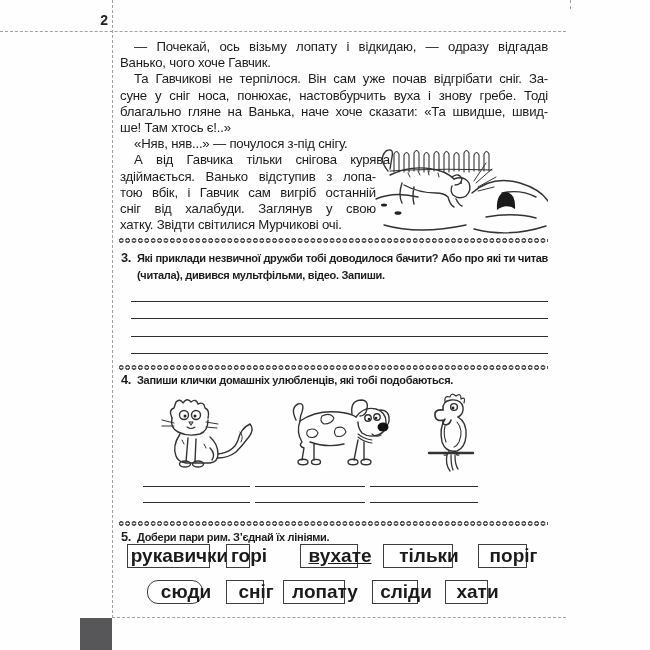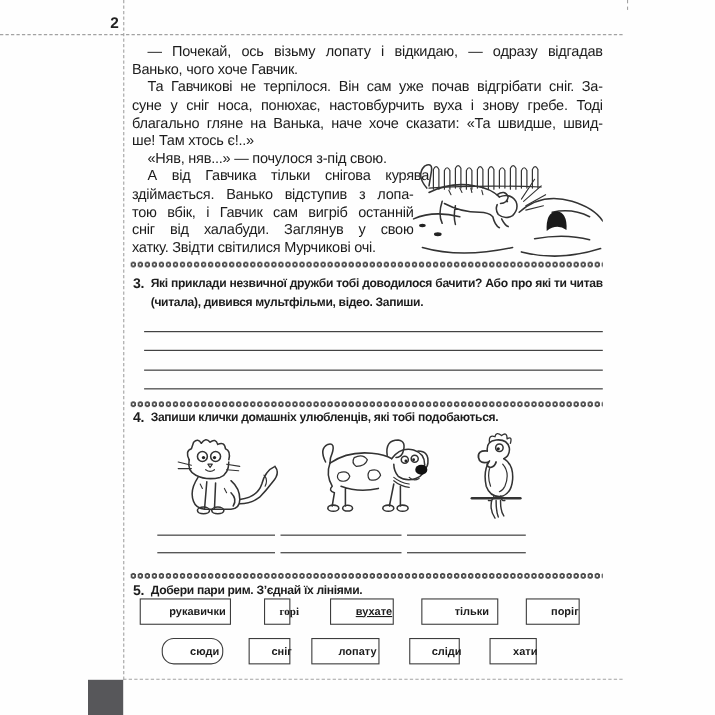--- a/index.html
+++ b/index.html
@@ -39,23 +39,23 @@
   .pl{position:absolute;height:0;border-top:1.6px solid #2e2e2e;}
   .plc1{left:143px;width:107px;} .plc2{left:255px;width:110px;} .plc3{left:370px;width:108px;}
   .plr1{top:486px;} .plr2{top:502px;}
   
   .pet{position:absolute;}
   .pet-cat{left:160px;top:396px;width:95px;height:76px;}
   .pet-dog{left:288px;top:394px;width:104px;height:76px;}
   .pet-parrot{left:427px;top:392px;width:48px;height:82px;}
   
   .wb{position:absolute;height:24px;border:1.6px solid #3d3d3d;background:#fff;box-sizing:border-box;
-    display:flex;align-items:center;justify-content:center;font-size:10px;font-weight:bold;color:#1b1b1b;padding-left:22px;}
+    display:flex;align-items:center;justify-content:center;font-size:19px;font-weight:bold;color:#1b1b1b;padding-left:22px;}
   .b-rukavychky{left:127px;top:544px;width:83px;}
-  .b-hori{left:240px;top:544px;width:20px;font-family:Liberation Serif, serif;}
+  .b-hori{left:226px;top:544px;width:20px;}
   .b-vukhate{left:300px;top:544px;width:58px;text-decoration:underline;}
   .b-vodychky{left:383px;top:544px;width:70px;}
   .b-porih{left:478px;top:544px;width:49px;text-align:center;}
   .b-siudy{left:147px;top:580px;width:56px;border-radius:11px;}
   .b-snih{left:226px;top:580px;width:38px;}
   .b-ditvori{left:283px;top:580px;width:62px;}
   .b-slidy{left:372px;top:580px;width:46px;}
   .b-khaty{left:445px;top:580px;width:43px;}
   svg{stroke:#333;stroke-width:1.4;fill:none;stroke-linecap:round;stroke-linejoin:round;}
 </style>
@@ -71,21 +71,21 @@
   <div class="pagenum">2</div>
   <div class="corner"></div>
 
   <div class="story">
     <div class="ln j ind">— Почекай, ось візьму лопату і відкидаю, — одразу відгадав</div>
     <div class="ln">Ванько, чого хоче Гавчик.</div>
     <div class="ln j ind">Та Гавчикові не терпілося. Він сам уже почав відгрібати сніг. За-</div>
     <div class="ln j">суне у сніг носа, понюхає, настовбурчить вуха і знову гребе. Тоді</div>
     <div class="ln j">благально гляне на Ванька, наче хоче сказати: «Та швидше, швид-</div>
     <div class="ln">ше! Там хтось є!..»</div>
-    <div class="ln ind">«Няв, няв...» — почулося з-під свою.</div>
+    <div class="ln ind">«Няв, няв...» — почулося з-під снігу.</div>
     <div class="ln j ind nr">А від Гавчика тільки снігова курява</div>
     <div class="ln j nr">здіймається. Ванько відступив з лопа-</div>
     <div class="ln j nr">тою вбік, і Гавчик сам вигріб останній</div>
     <div class="ln j nr">сніг від халабуди. Заглянув у свою</div>
     <div class="ln nr">хатку. Звідти світилися Мурчикові очі.</div>
   </div>
 
   <svg class="illus" viewBox="0 0 174 96">
     <path d="M20 31 L20 13 Q22.5 8 25 13 L25 31 M30 31 L30 14 Q32.5 9 35 14 L35 31 M40 30 L40 12 Q42.5 7 45 12 L45 30 M50 31 L50 14 Q52.5 9 55 14 L55 31 M60 30 L60 13 Q62.5 8 65 13 L65 30 M70 31 L70 13 Q72.5 8 75 13 L75 31 M80 30 L80 14 Q82.5 9 85 14 L85 30 M90 31 L90 12 Q92.5 7 95 12 L95 31 M100 30 L100 14 Q102.5 9 105 14 L105 30 M110 30 L110 13 Q112.5 8 115 13 L115 30" stroke-width="1.1"></path>
     <path d="M16 30 Q60 27 118 29" stroke-width="1.1"></path>

